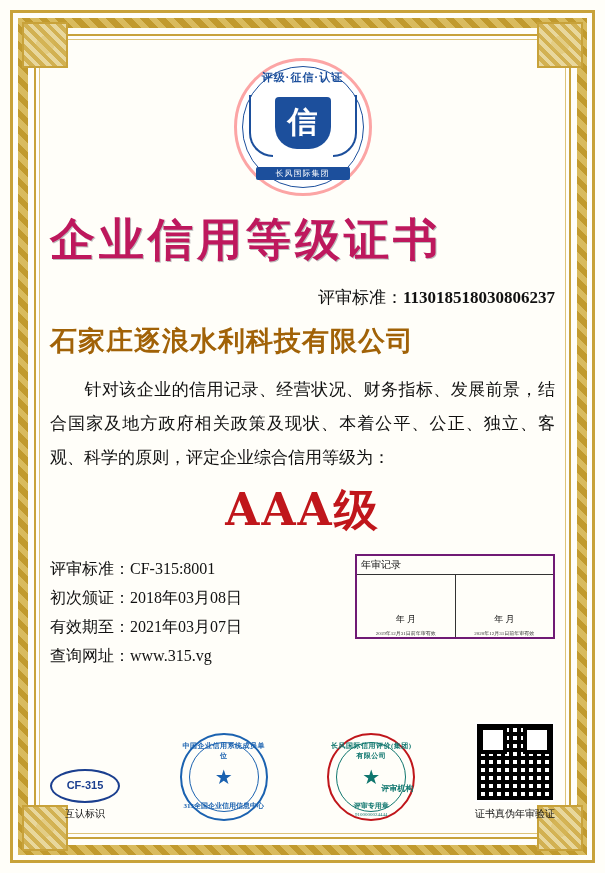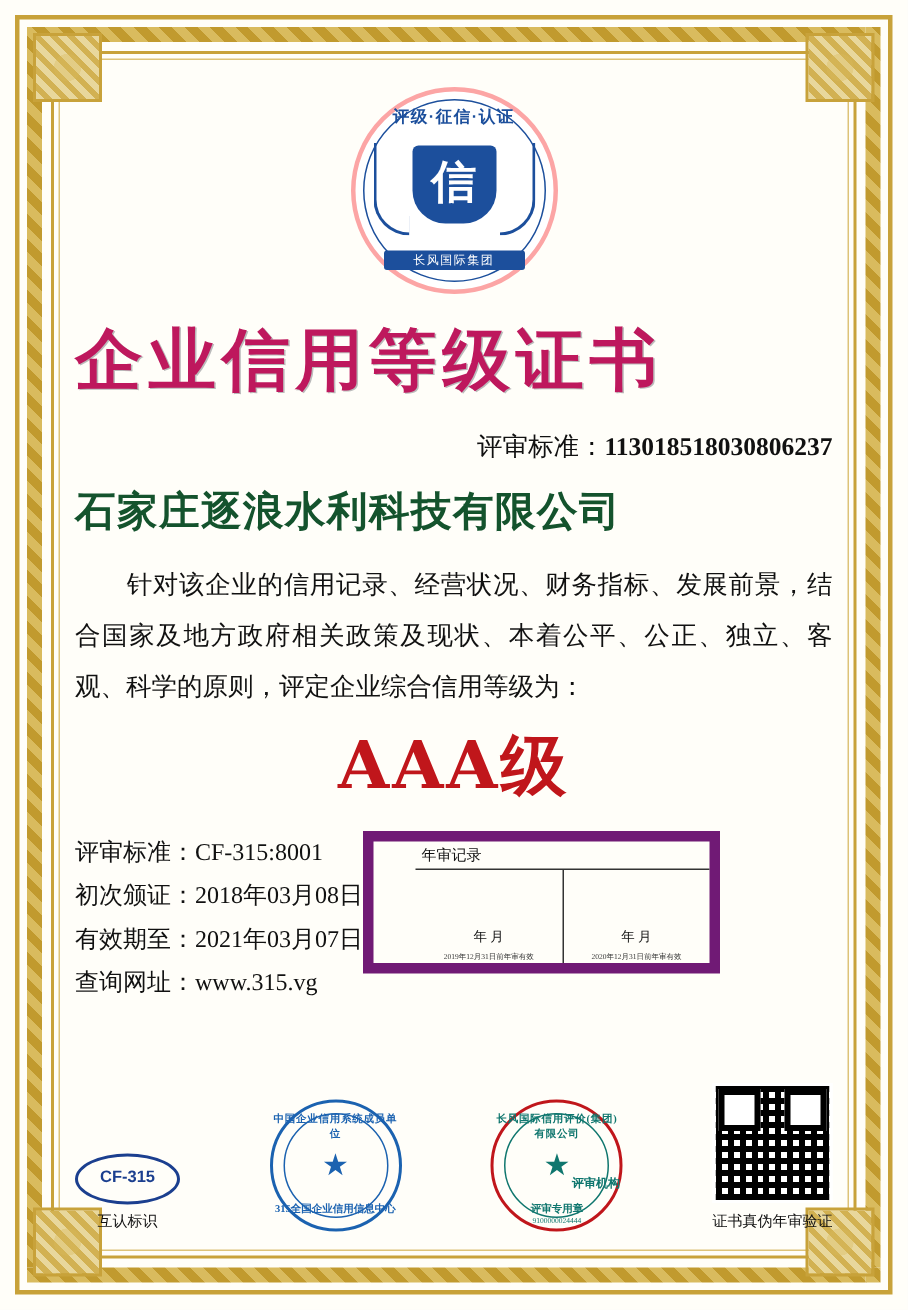--- a/index.html
+++ b/index.html
@@ -107,21 +107,21 @@
     text-shadow:1px 1px 0 #bbb;
   }
   .code-line{
     text-align:right;
     margin-top:16px;
     font-size:17px;
     color:#111;
   }
   .code-line b{font-family:"Liberation Serif", serif;}
   .company{
-    font-size:27px;font-weight:bold;color:#14532d;
+    font-size:27px;font-weight:bold;color:#a16207;
     margin-top:14px;letter-spacing:1px;
     font-family:Liberation Mono, monospace;
   }
   .body-text{
     margin-top:14px;
     font-size:17px;line-height:34px;color:#111;
     text-align:justify;
   }
   .body-text .indent{display:inline-block;width:34px;}
   .grade{
@@ -129,27 +129,27 @@
     color:#c0161b;
     font-weight:bold;
     font-size:44px;
     letter-spacing:2px;
     margin-top:6px;
     font-family:"DejaVu Serif", serif;
   }
 
   
   .details-row{
-    display:flex;align-items:flex-start;
+    display:flex;justify-content:space-between;align-items:flex-start;
     margin-top:14px;
   }
   .details{font-size:16px;line-height:29px;color:#111;}
   .annual{
-    width:196px;border:7px solid #701a75;
-    font-size:8px;color:#111;padding-left:28px;
+    width:196px;border:2px solid #701a75;
+    font-size:8px;color:#111;
   }
   .annual .hd{
     border-bottom:1px solid #333;padding:2px 4px;font-size:10px;
   }
   .annual .cells{display:flex;height:62px;}
   .annual .cell{
     flex:1;position:relative;
   }
   .annual .cell+.cell{border-left:1px solid #333;}
   .annual .cell .ym{

